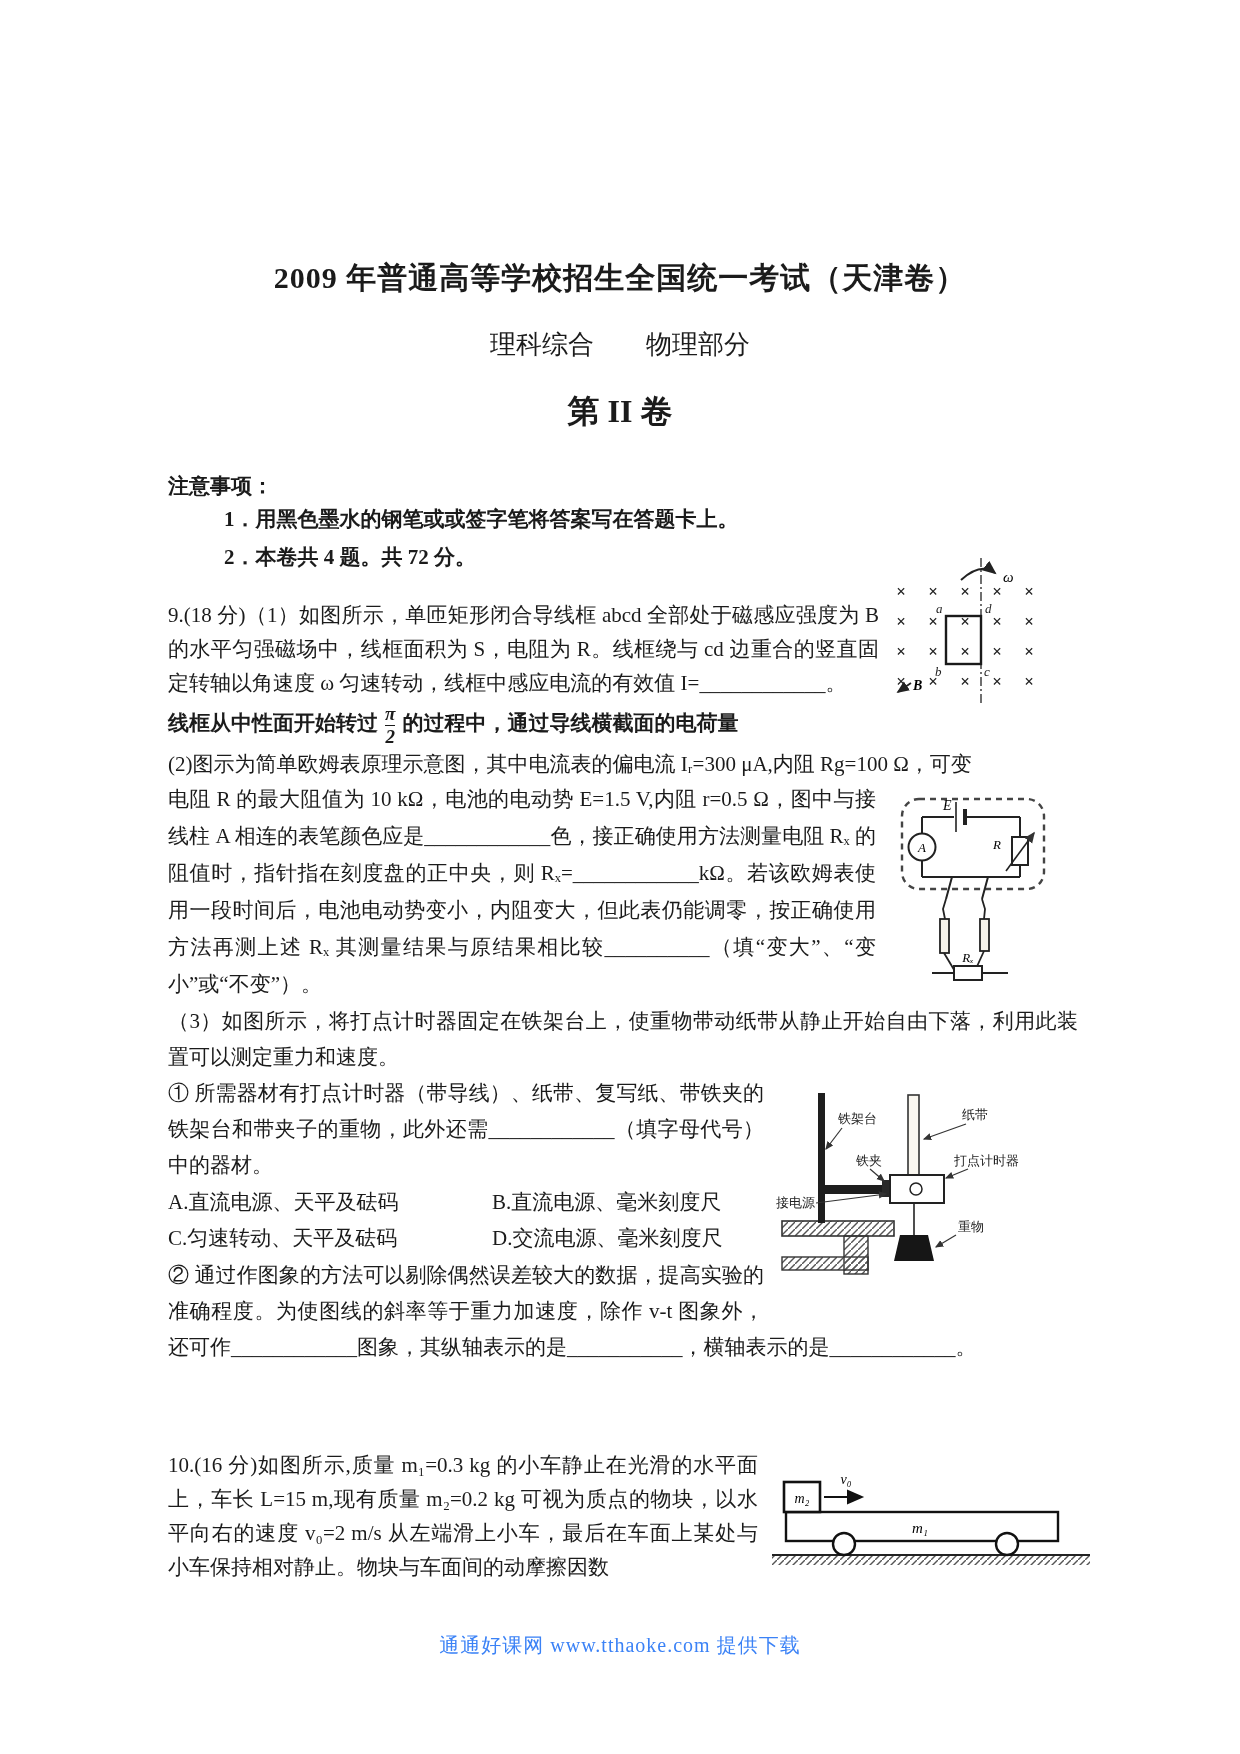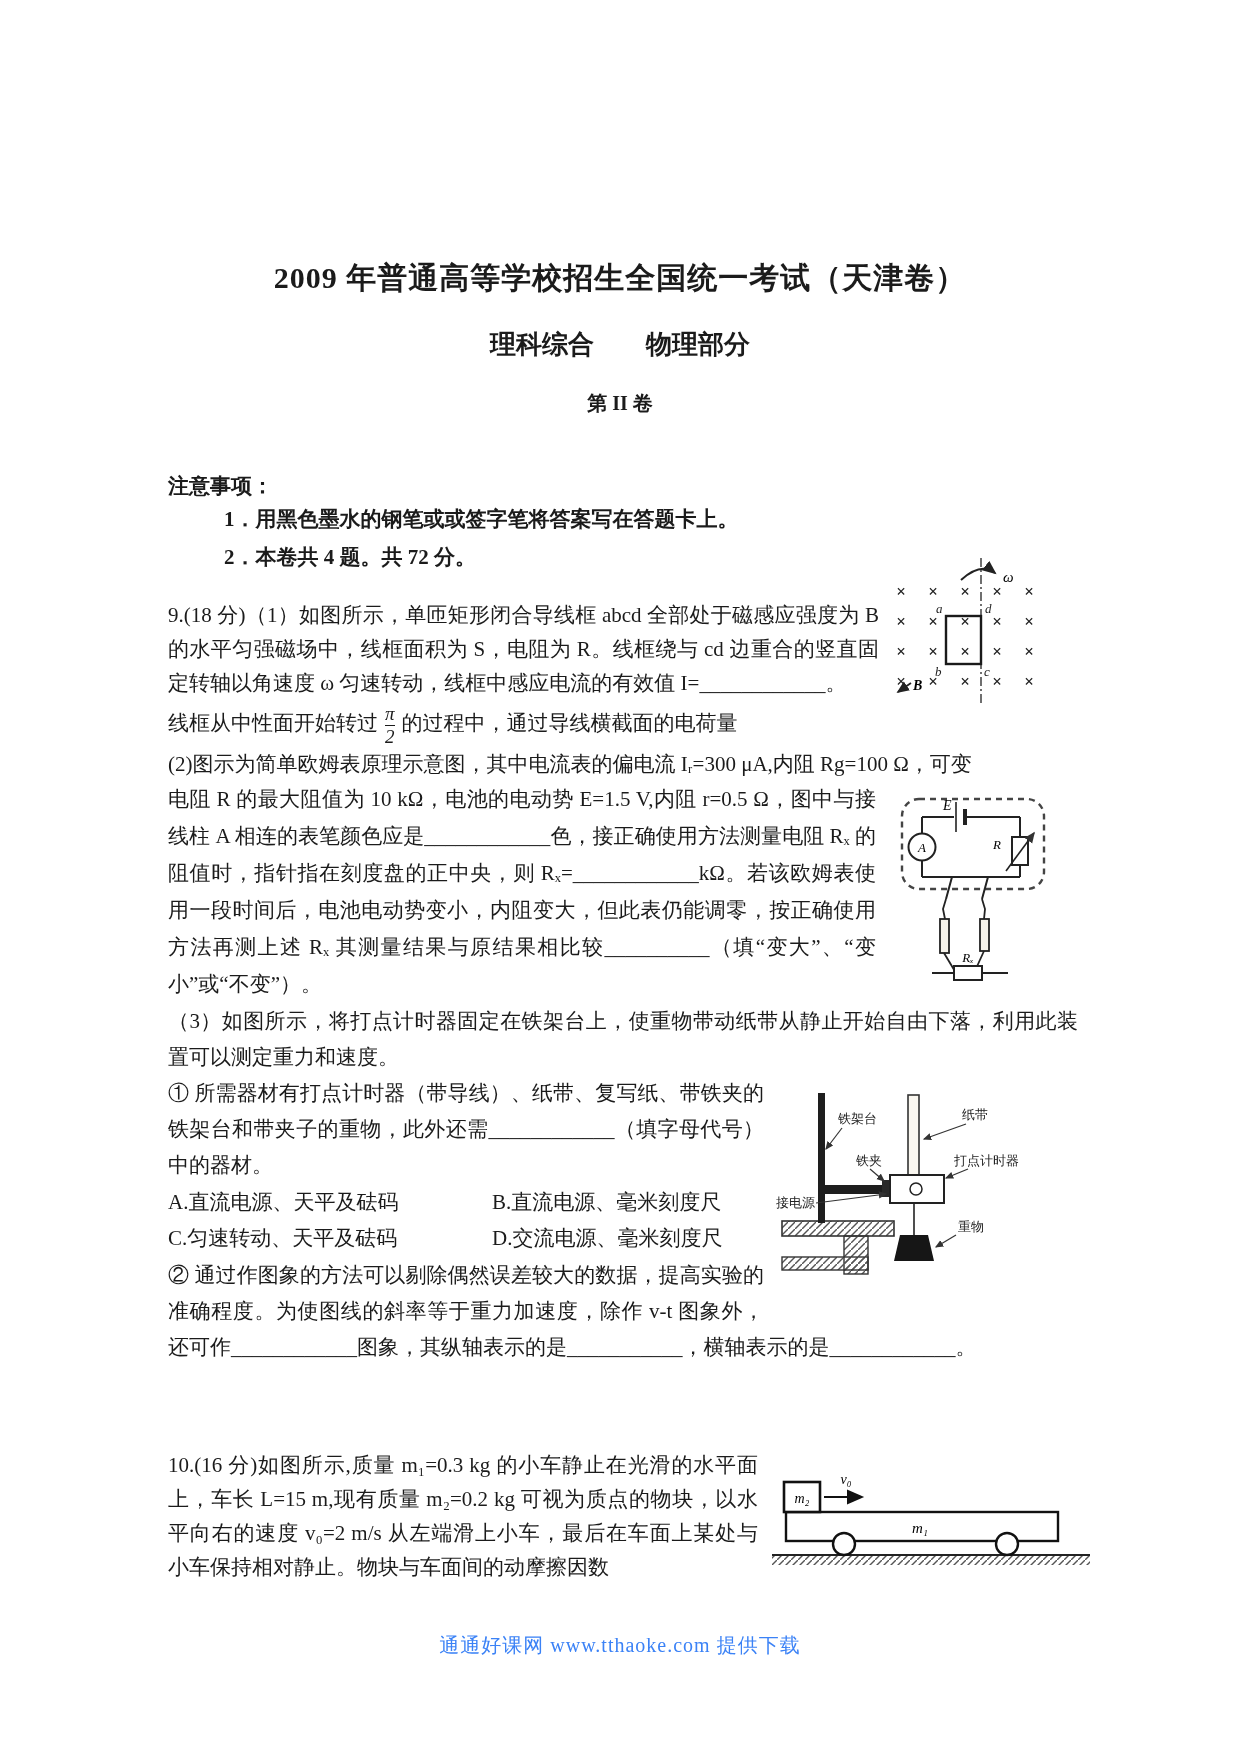--- a/index.html
+++ b/index.html
@@ -3,33 +3,33 @@
 <meta charset="utf-8">
 <style>
   * { margin:0; padding:0; box-sizing:border-box; }
   body { background:#888; font-family:"Liberation Serif","DejaVu Serif",serif; }
   .page {
     position:relative; width:1240px; height:1754px; margin:0 auto;
     background:#ffffff; color:#1b1b1b; overflow:hidden;
   }
   .center { text-align:center; }
   #title    { position:absolute; top:258px; left:120px; width:1000px; font-size:30px; font-weight:bold; letter-spacing:1px; }
-  #subtitle { position:absolute; top:327px; left:120px; width:1000px; font-size:26px; font-weight:bold; }
-  #volume   { position:absolute; top:390px; left:120px; width:1000px; font-size:20px; font-weight:bold;text-align:center; }
+  #subtitle { position:absolute; top:327px; left:120px; width:1000px; font-size:26px; font-weight:normal; }
+  #volume   { position:absolute; top:390px; left:120px; width:1000px; font-size:32px; font-weight:bold;text-align:center; }
   #notice   { position:absolute; top:472px; left:168px; width:910px; }
   #notice .nh { font-size:21px; font-weight:bold; }
   #notice .ni { font-size:21px; font-weight:bold; line-height:38px; padding-left:56px; }
   #content  { position:absolute; top:598px; left:168px; width:910px;
               font-size:21px; line-height:34px; text-align:justify; }
   #content p { text-align:justify; }
   .fig { float:right; }
   .fig-field { width:185px; height:152px; margin:-42px 0 6px 14px; }
   .fig-ohm   { width:190px; height:205px; margin:6px 0 8px 12px; }
   .fig-stand { width:312px; height:245px; margin:0 -8px 6px 10px; }
-  .fracline  { margin-top:4px; }
+  .fracline  { margin-top:4px;font-weight:bold; }
   .frac { display:inline-flex; flex-direction:column; align-items:center;
           vertical-align:middle; line-height:1.05; font-style:italic; margin:0 7px; font-size:19px; }
   .frac .bar { width:100%; border-top:1.6px solid #1b1b1b; margin:1px 0; }
   .qline { margin:2px 0 2px 0; }
   .sec2 { line-height:37px; }
   .sec3 { line-height:36px; }
   .opts { display:grid; grid-template-columns: 300px 1fr; column-gap:24px; row-gap:2px;
           line-height:34px; margin:2px 0 2px 0; }
   #q10 { position:absolute; top:1448px; left:168px; width:910px; background:#fff;
          font-size:21px; line-height:34px; text-align:justify; z-index:2; }

